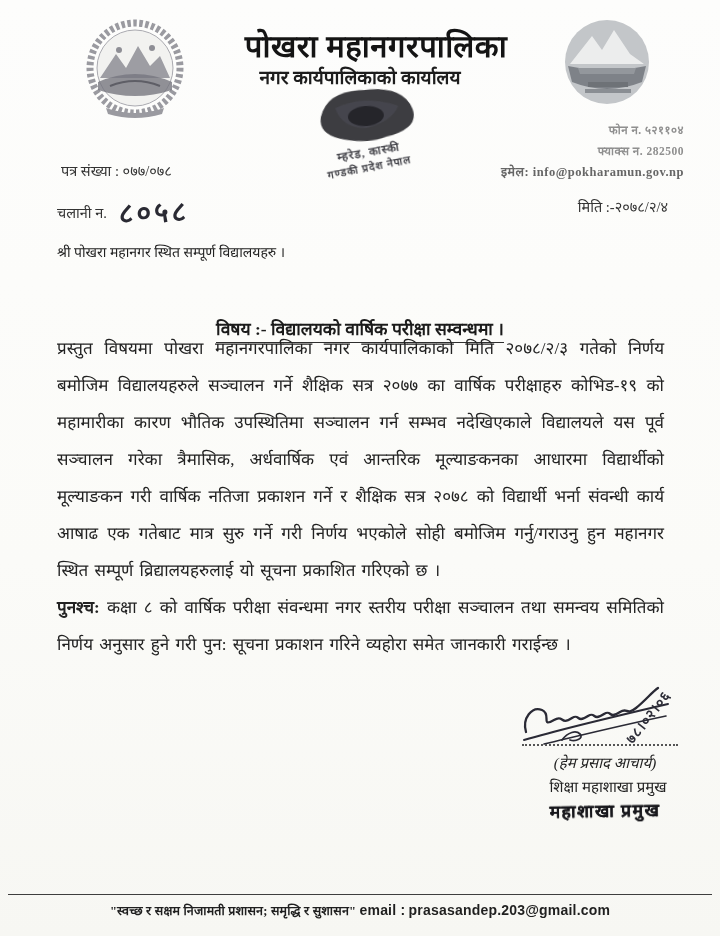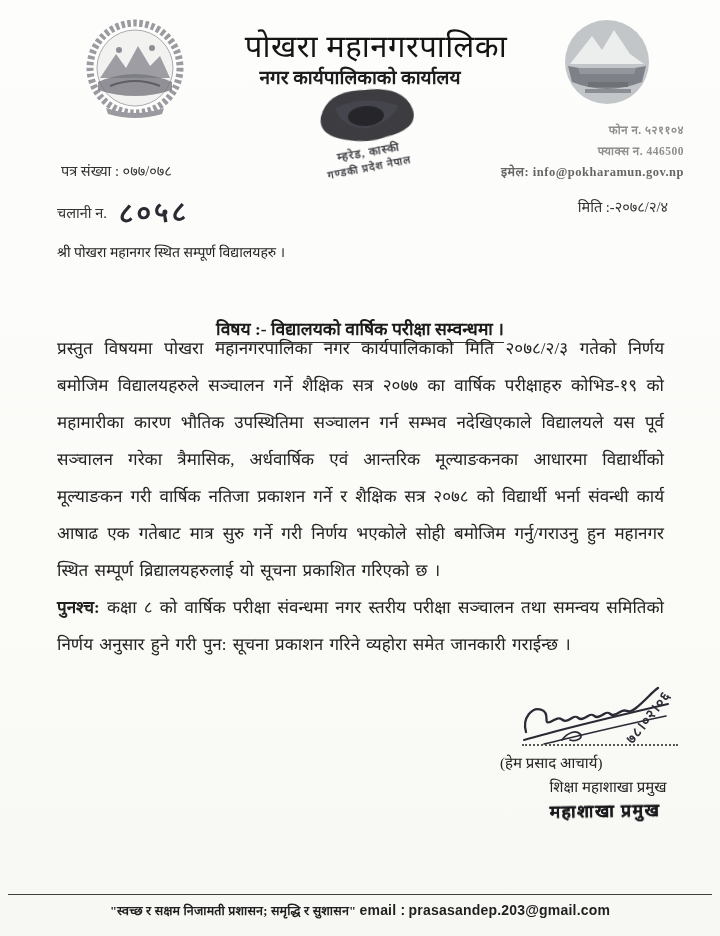--- a/index.html
+++ b/index.html
@@ -8,21 +8,21 @@
     position:relative; width:720px; height:936px; margin:0 auto;
     background:linear-gradient(180deg,#fdfdfc 0%, #fbfbf8 60%, #f7f7f3 100%);
     font-family:"Liberation Serif", serif;
     color:#262626; overflow:hidden;
   }
   
   .emblem-left { position:absolute; left:76px; top:16px; }
   .logo-right  { position:absolute; left:558px; top:16px; }
   .org-name {
     position:absolute; top:24px; left:0; right:0; text-align:center;
-    font-size:31px; font-weight:400; color:#141414; letter-spacing:.5px; white-space:nowrap;margin-left:32px;
+    font-size:31px; font-weight:700; color:#141414; letter-spacing:.5px; white-space:nowrap;margin-left:32px;
   }
   .office-name {
     position:absolute; top:64px; left:0; right:0; text-align:center;
     font-size:19px; font-weight:600; color:#1d1d1d; white-space:nowrap;
   }
   .seal {
     position:absolute; left:50%; top:84px; transform:translateX(-46%) rotate(-4deg);
     text-align:center; filter:blur(.3px); pointer-events:none;
   }
   .seal-text { font-size:11.5px; font-weight:700; color:#44444a; letter-spacing:1px; white-space:nowrap; }
@@ -58,21 +58,21 @@
   .ps-label { font-weight:700; }
   
   .sig-block { position:absolute; left:500px; top:682px; width:210px; }
   .sig-scrawl { position:absolute; left:18px; top:0; }
   .sig-date {
     position:absolute; left:136px; top:46px; transform:rotate(-52deg);
     transform-origin:left bottom; font-size:14px; font-weight:700; color:#2e2e38;
     letter-spacing:1px; white-space:nowrap;
   }
   .sig-dots  { position:absolute; left:22px; top:62px; width:156px; border-bottom:2px dotted #555; }
-  .sig-name  { position:absolute; left:0; top:70px; width:210px; font-size:15px; color:#222; }
+  .sig-name  { position:absolute; left:0; top:70px; width:210px; text-align:center; font-size:15px; color:#222;font-style:italic; }
   .sig-title { position:absolute; left:3px; top:94px; width:210px; text-align:center; font-size:15px; color:#222; }
   .sig-stamp {
     position:absolute; left:0; top:116px; width:210px; text-align:center;
     font-size:17.5px; font-weight:700; color:#17171c; letter-spacing:1.5px;
     transform:rotate(-1deg); filter:blur(.35px); text-shadow:0 0 .6px #000;
   }
   
   .footer-line { position:absolute; left:8px; right:8px; top:894px; border-top:1.8px solid #3e3e3e; }
   .footer-text {
     position:absolute; left:0; right:0; top:902px; text-align:center;
@@ -117,21 +117,21 @@
       <path d="M12 48 L34 20 L44 34 L56 14 L72 38 L86 48 Z" fill="#eceded"></path>
       <path d="M10 50 Q49 58 88 50 L84 66 Q49 80 14 66 Z" fill="#7e8288"></path>
       <path d="M20 52 L78 52 L76 58 L22 58 Z" fill="#93979c"></path>
       <rect x="30" y="66" width="40" height="5" fill="#6e7277"></rect>
       <rect x="27" y="73" width="46" height="4" fill="#8a8e93"></rect>
     </svg>
   </div>
 
   <div class="contact">
     <div><span>फोन न.</span> <span>५२११०४</span></div>
-    <div><span>फ्याक्स न.</span> <span>446500</span></div>
+    <div><span>फ्याक्स न.</span> <span>282500</span></div>
     <div class="email-row"><span>इमेल:</span> <span>info@pokharamun.gov.np</span></div>
   </div>
 
   <div class="letter-no">
     <span>पत्र संख्या :</span>
     <span>०७७/०७८</span>
   </div>
   <div class="chalani">
     <span>चलानी न.</span>
     <span class="hand">८०५८</span>

